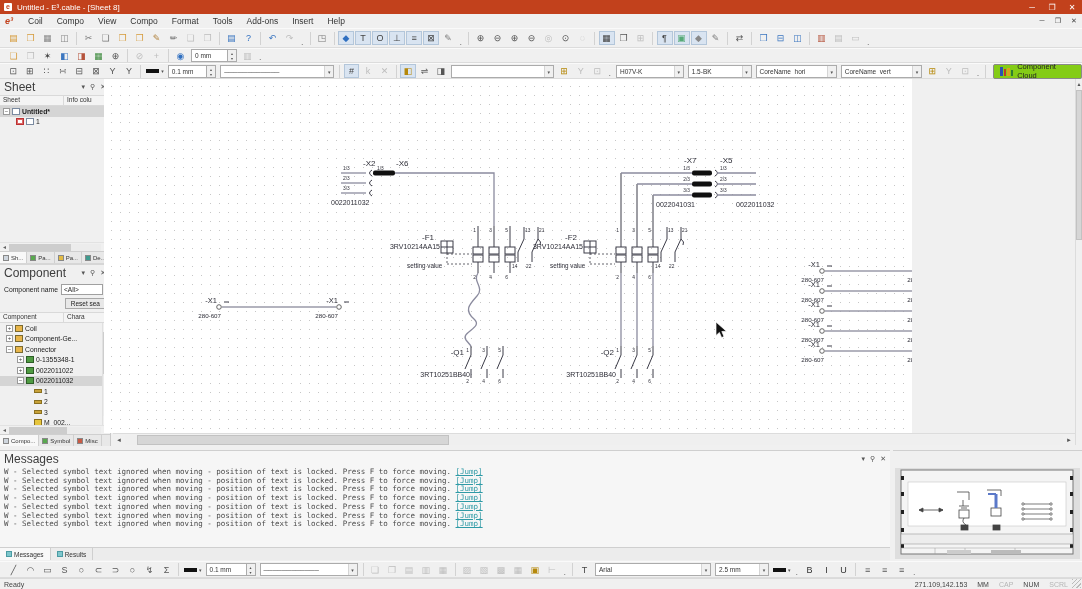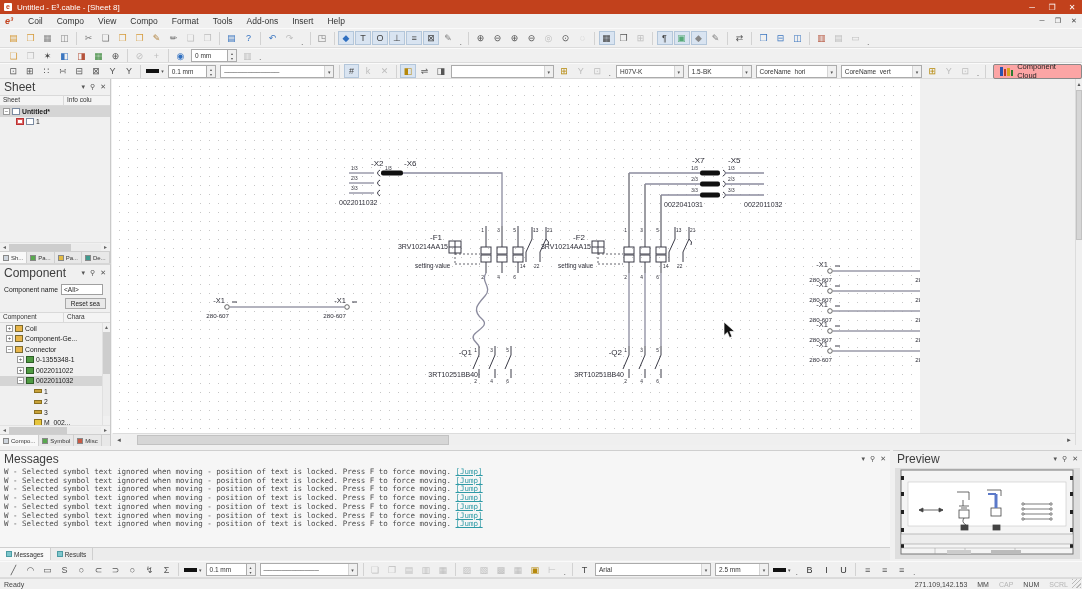--- a/index.html
+++ b/index.html
@@ -40,21 +40,21 @@
     line-height:5px;text-align:center;color:#555;padding-top:1px;}
   .tb-combo{display:inline-flex;height:13px;background:#fff;border:1px solid #ababab;
     font-size:6.5px;color:#333;margin:0 2px;align-items:center;justify-content:space-between;}
   .tb-combo .val{padding:0 2px 0 3px;white-space:nowrap;overflow:hidden;letter-spacing:0;}
   .tb-combo .car{width:9px;text-align:center;font-size:5px;color:#555;background:#f0f0f0;
     border-left:1px solid #d5d5d5;height:100%;line-height:12px;}
   .tb-swatch{display:inline-flex;align-items:center;height:13px;margin:0 2px;}
   .tb-swatch .sw{width:13px;height:4px;background:#111;}
   .tb-swatch .swa{font-size:5px;color:#555;margin-left:2px;}
   .cloud-btn{display:inline-flex;align-items:center;height:15px;border:1px solid #8a8a8a;
-    background:#fca5a5;border-radius:2px;padding:0 6px;margin-left:4px;gap:4px;}
+    background:#84cc16;border-radius:2px;padding:0 6px;margin-left:4px;gap:4px;}
   .cloud-btn .cloud-ic{display:inline-flex;gap:1px;align-items:flex-end;}
   .cloud-btn .cloud-ic b{width:2.5px;height:9px;display:inline-block;}
   .cloud-btn .cloud-ic b:nth-child(1){background:#2a52b0;}
   .cloud-btn .cloud-ic b:nth-child(2){background:#c03a22;height:7px;}
   .cloud-btn .cloud-ic b:nth-child(3){background:#d8a21e;height:8px;}
   .cloud-btn .cloud-ic b:nth-child(4){background:#2e7d32;height:6px;}
   .cloud-btn .cl{font-size:7.5px;color:#222;}
   
   .dockpanel{position:absolute;left:0;width:111px;background:#f0f0f0;border-right:1px solid #c9c9c9;}
   #sheet-panel{top:79px;height:184px;}
@@ -92,21 +92,21 @@
   .vscroll .vtrack{position:absolute;left:0;right:0;top:9px;bottom:9px;background:#ececec;}
   .vscroll .vthumb{position:absolute;left:0;right:0;background:#cdcdcd;}
   #component-panel .namerow{display:flex;align-items:center;font-size:6.8px;color:#222;
     padding:3px 3px 2px 4px;gap:3px;}
   #component-panel .namerow input{width:42px;height:11px;border:1px solid #a0a0a0;font-size:6.5px;
     font-family:"Liberation Sans",sans-serif;padding:0 2px;background:#fff;color:#222;}
   #component-panel .resetrow{display:flex;justify-content:flex-end;padding:1px 4px 3px 0;}
   #component-panel .resetrow .rbtn{font-size:6.5px;color:#222;background:#e8e8e8;
     border:1px solid #a8a8a8;padding:1px 5px;white-space:nowrap;overflow:hidden;}
   
-  #canvas{position:absolute;left:112px;top:79px;width:808px;height:354px;background:#fff;
+  #canvas{position:absolute;left:104px;top:79px;width:808px;height:354px;background:#fff;
     background-image:radial-gradient(circle,#c6c6c6 0.7px,transparent 0.9px);
     background-size:9px 9px;background-position:3px 3px;overflow:hidden;}
   #canvas svg{position:absolute;left:0;top:0;}
   .wire{stroke:#8b8b9e;stroke-width:1.3;fill:none;}
   .wire2{stroke:#9a9aa8;stroke-width:1.5;fill:none;}
   .sym{stroke:#3c3c48;stroke-width:1;fill:none;}
   .dash{stroke:#3c3c48;stroke-width:0.8;fill:none;stroke-dasharray:2,2;}
   text{fill:#2e2e38;font-family:"Liberation Sans",sans-serif;}
   .lbl{font-size:8px;}
   .lbl2{font-size:7px;}
@@ -754,28 +754,20 @@
         <span>Messages</span>
       </span>
     <span class="ptab">
         <span class="ti"></span>
         <span>Results</span>
       </span>
   </div>
 </div>
 
 <div id="preview">
-  <div class="phead">
-    <span class="ptitle">Preview</span>
-    <span class="picos">
-      <span>▾</span>
-      <span>⚲</span>
-      <span>✕</span>
-    </span>
-  </div>
   <div class="pv">
     <svg width="185" height="91" viewBox="0 0 185 91" xmlns="http://www.w3.org/2000/svg">
       <rect x="6" y="2" width="172" height="84" fill="#f4f4f4" stroke="#777" stroke-width="1"></rect>
       <g fill="#222">
         <rect x="6" y="8" width="3" height="4"></rect>
           <rect x="6" y="24" width="3" height="4"></rect>
           <rect x="6" y="42" width="3" height="4"></rect>
           <rect x="6" y="60" width="3" height="4"></rect>
           <rect x="6" y="76" width="3" height="4"></rect>
         <rect x="175" y="8" width="3" height="4"></rect>

